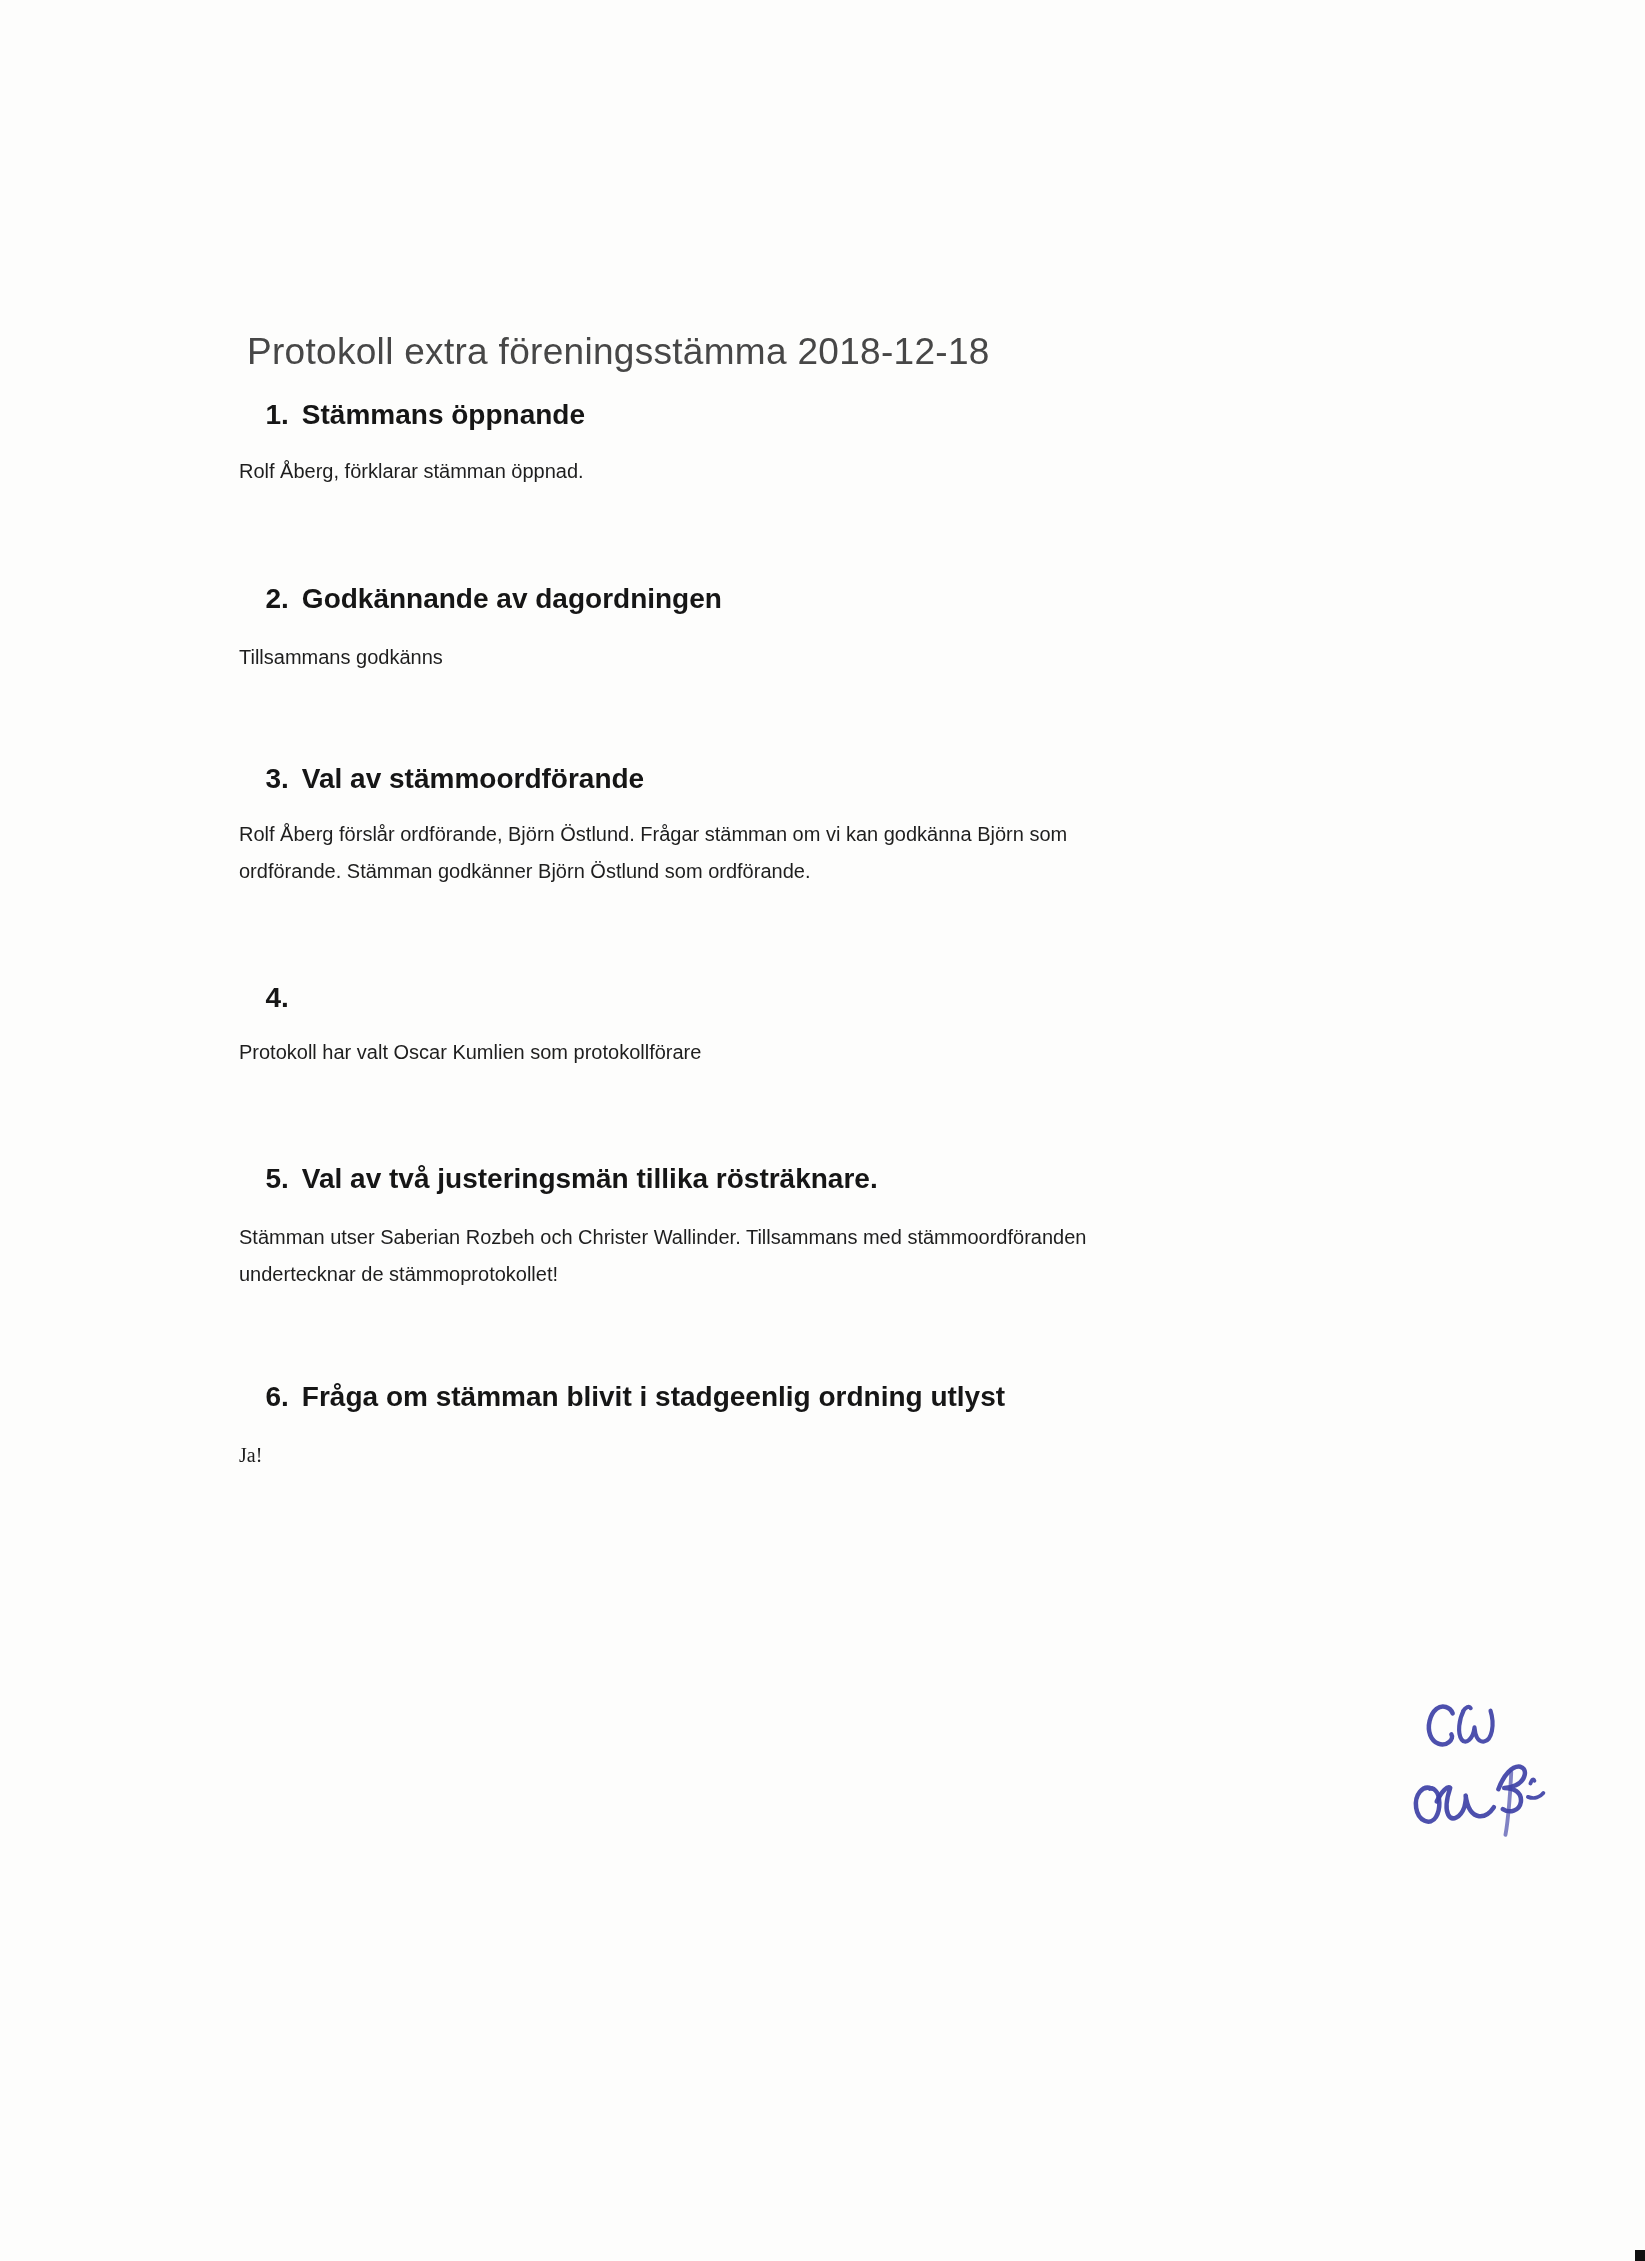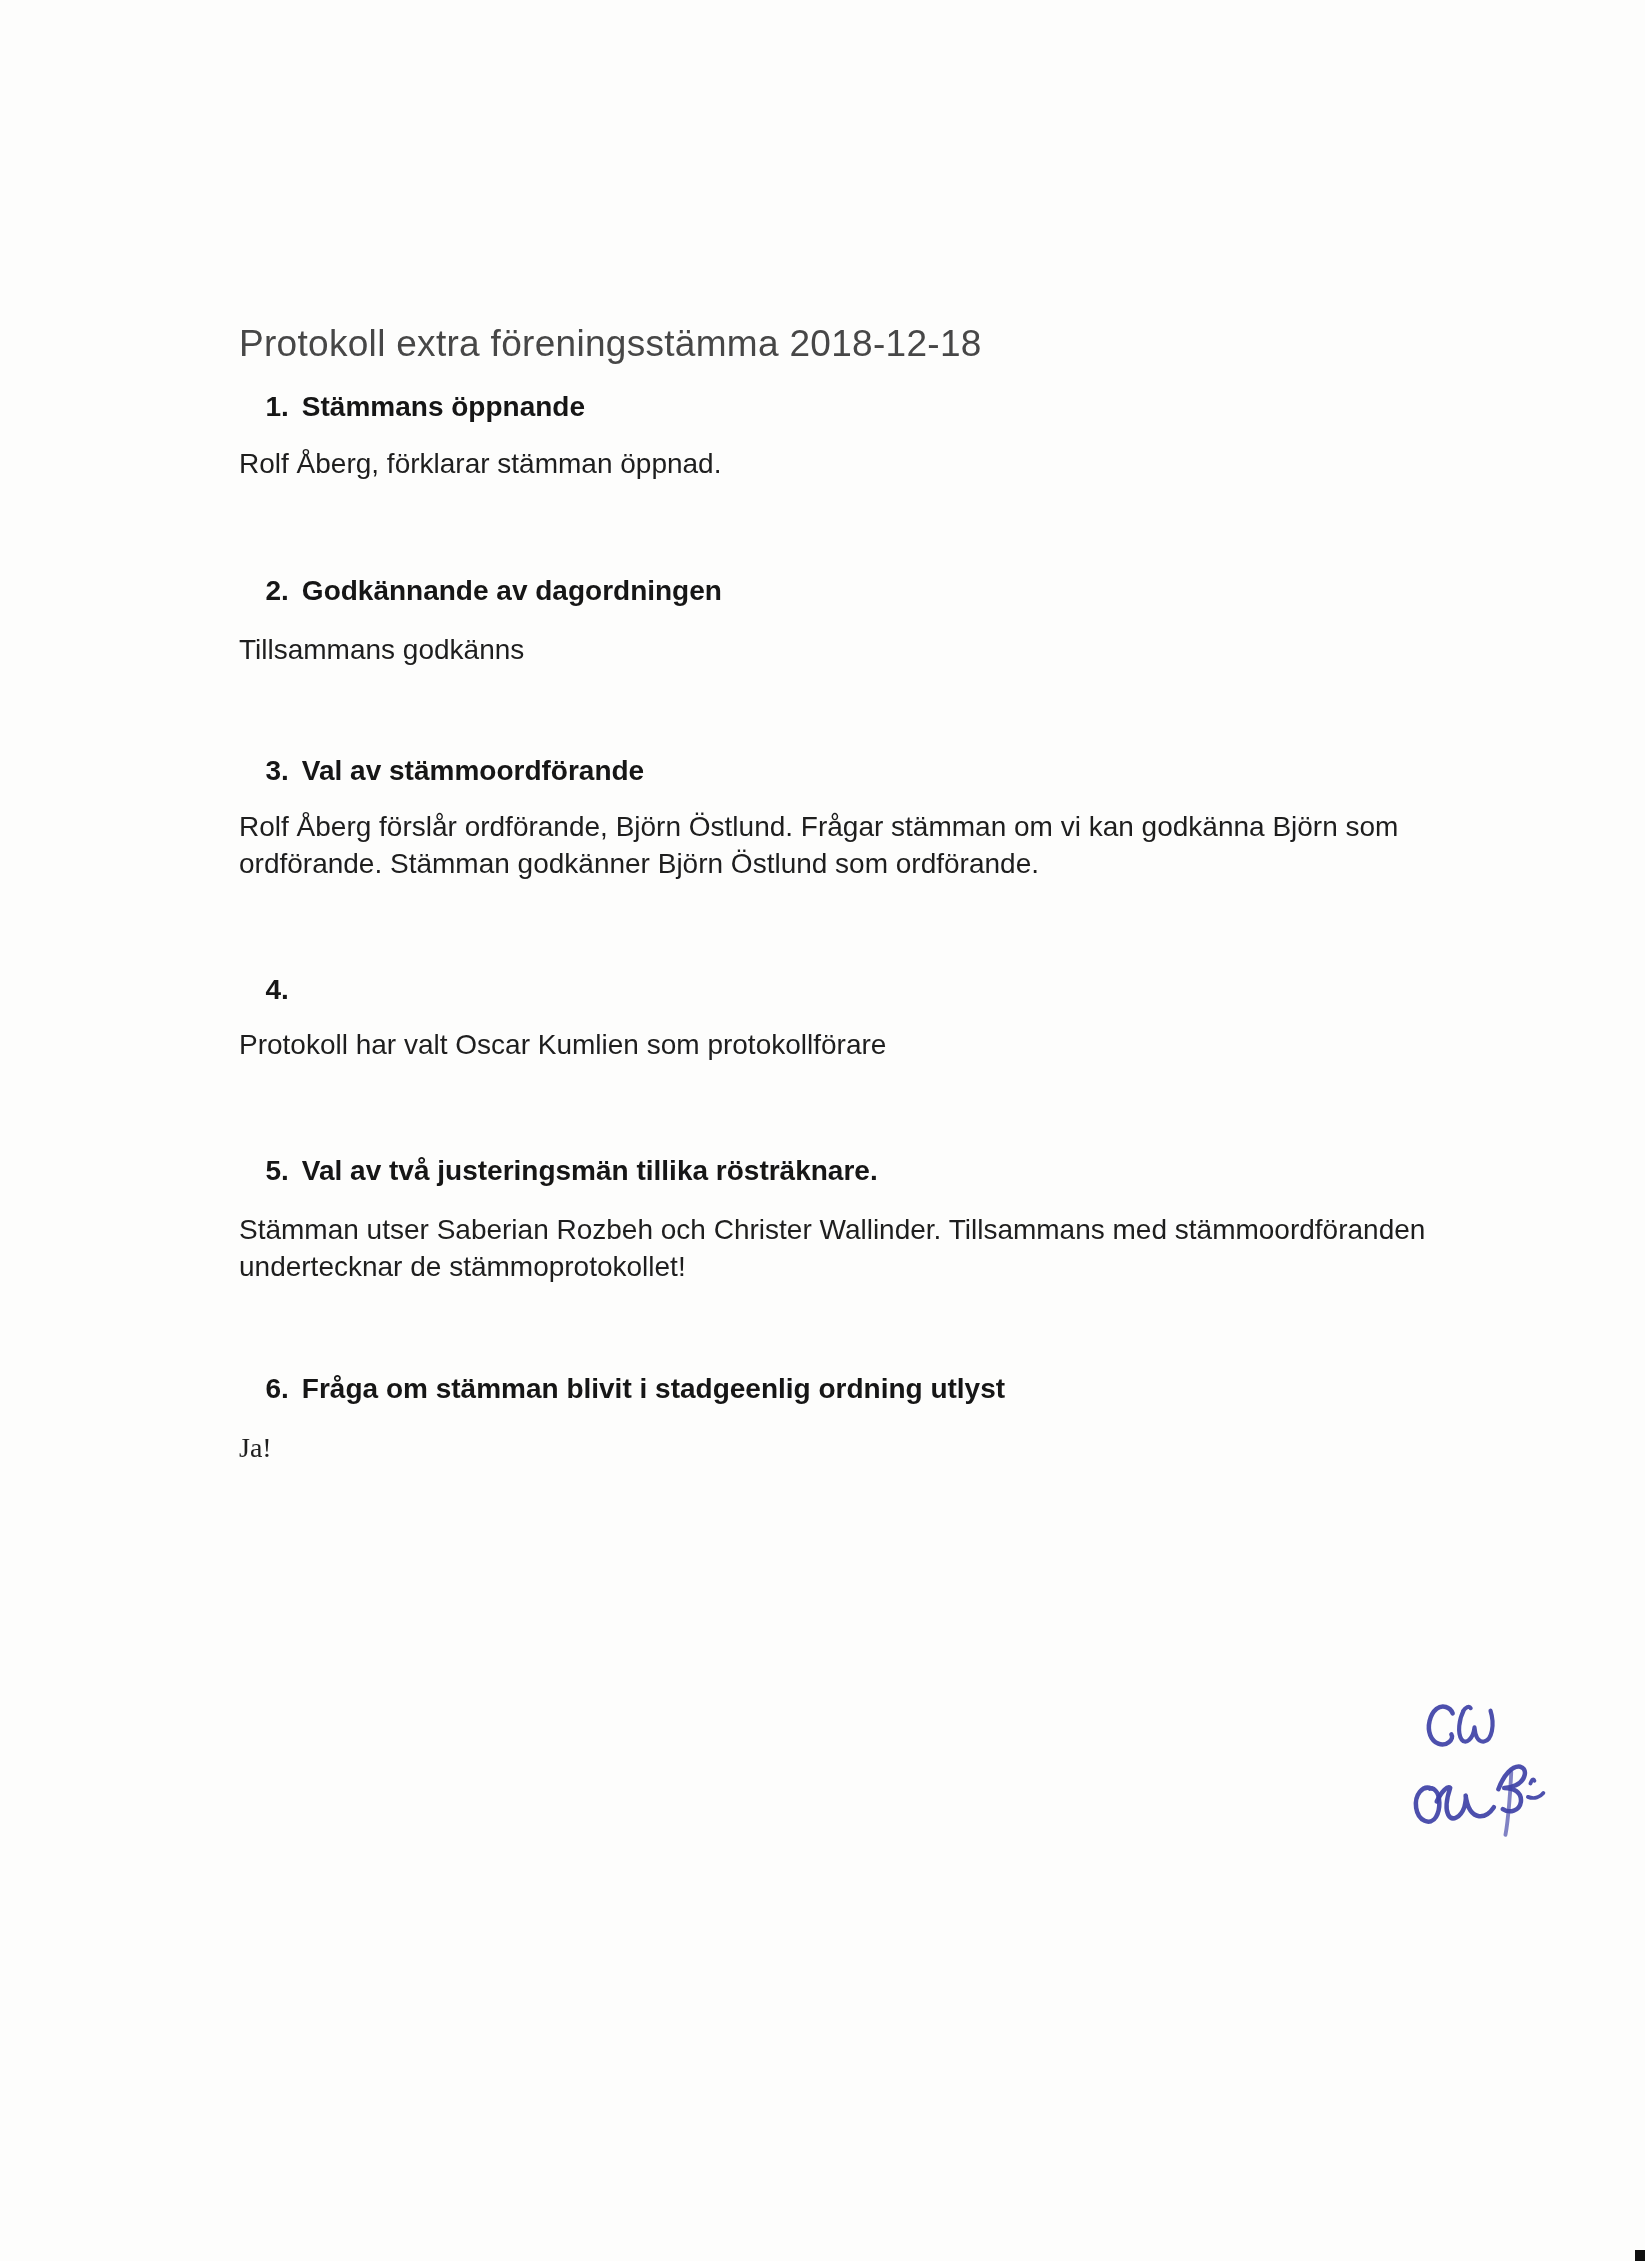--- a/index.html
+++ b/index.html
@@ -20,42 +20,42 @@
     inset: 0;
     padding: 321px 213px 0 239px;
     box-sizing: border-box;
   }
   .doc-title {
     font-size: 37px;
     font-weight: 400;
     color: #474747;
     letter-spacing: 0.3px;
     line-height: 45px;
-    margin: 0;
+    margin: 8px;
   }
   .agenda-heading {
     font-size: 30px;
     font-weight: 700;
     color: #151515;
     line-height: 37px;
     margin: 73px 0 0 0;
   }
   .item-heading {
     display: flex;
     align-items: baseline;
     gap: 13px;
     font-size: 28px;
     font-weight: 700;
     color: #161616;
     line-height: 35px;
     margin-left: 26.5px;
   }
   .item-number { min-width: 18px; }
   .item-body {
-    font-size: 28px;
+    font-size: 20px;
     font-weight: 400;
     color: #1e1e1e;
     line-height: 37px;
     max-width: 1226px;
     white-space: pre-line;
   }
   
   .mt-item1 { margin-top: 23px; }
   .mt-body1 { margin-top: 21px; }
   .mt-item2 { margin-top: 91px; }

